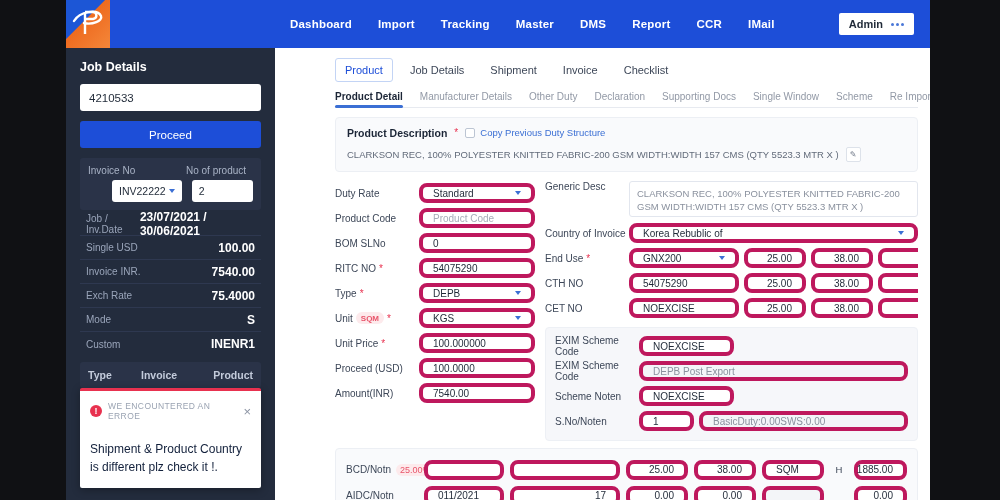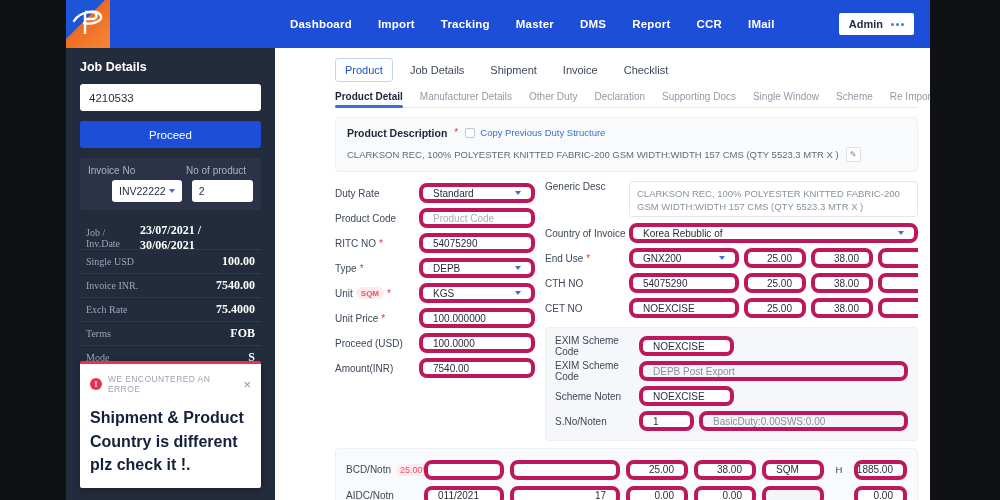--- a/index.html
+++ b/index.html
@@ -85,21 +85,21 @@
     background: #fff; border-radius: 3px; height: 22px;
     display: flex; align-items: center; padding: 0 7px;
     font-size: 10.5px; color: #1f2937; cursor: pointer;
   }
   .sb-sel { width: 88px; justify-content: space-between; margin-left: 24px; }
   .sb-num { width: 77px; cursor: text; }
   .caret-b {
     width: 0; height: 0; border-left: 3.5px solid transparent;
     border-right: 3.5px solid transparent; border-top: 4.5px solid #3b6fd4;
   }
-  .sb-rows { margin-top: 16px; font-family: Liberation Serif, serif; }
+  .sb-rows { margin-top: 2px; }
   .sb-row {
     display: flex; align-items: center; justify-content: space-between;
     height: 24px; border-bottom: 1px solid #2e3850;
     padding: 0 6px;
   }
   .sb-row:last-child { border-bottom: none; }
   .sb-row .k { font-size: 10px; color: #9aa5ba; }
   .sb-row .v { font-size: 12px; color: #ffffff; font-weight: 600; }
   .sb-typerow {
     margin-top: 6px; background: #2a3348; border-radius: 3px;
@@ -123,22 +123,22 @@
     color: #fff; font-size: 9px; font-weight: 700;
     display: flex; align-items: center; justify-content: center;
     flex: 0 0 12px; line-height: 1;
   }
   .alert-title {
     font-size: 8.5px; color: #9aa3b2; letter-spacing: .4px;
     text-transform: uppercase; flex: 1;
   }
   .alert-x { font-size: 13px; color: #8b93a3; cursor: pointer; line-height: 1; }
   .alert-msg {
-    margin-top: 12px; font-size: 16px; color: #12203b;
-    font-weight: 700; line-height: 1.45;
+    margin-top: 20px; font-size: 12px; color: #12203b;
+    font-weight: 400; line-height: 1.45;
   }
 
   
   .main {
     flex: 1 1 auto; background: #ffffff;
     display: flex; flex-direction: column; min-width: 0;
     padding: 0 12px;
   }
   .tabbar {
     display: flex; align-items: center; height: 38px;
@@ -320,24 +320,20 @@
         </div>
         <div class="sb-row">
           <span class="k">Invoice INR.</span>
           <span class="v">7540.00</span>
         </div>
         <div class="sb-row">
           <span class="k">Exch Rate</span>
           <span class="v">75.4000</span>
         </div>
         <div class="sb-row">
-          <span class="k">Terms</span>
-          <span class="v">FOB</span>
-        </div>
-        <div class="sb-row">
           <span class="k">Mode</span>
           <span class="v">S</span>
         </div>
         <div class="sb-row">
           <span class="k">Custom</span>
           <span class="v">INENR1</span>
         </div>
       </div>
 
       <div class="sb-typerow">
@@ -405,20 +401,24 @@
                 <span>Standard</span>
                 <span class="caret-b"></span>
               </span>
             </div>
 
             <div class="frow">
               <span class="flab">Product Code</span>
               <span class="fld ph grow">Product Code</span>
             </div>
 
+            <div class="frow">
+              <span class="flab">BOM SLNo</span>
+              <span class="fld grow">0</span>
+            </div>
 
             <div class="frow">
               <span class="flab">
                 <span>RITC NO</span>
                 <span class="req">*</span>
               </span>
               <span class="fld grow">54075290</span>
             </div>
 
             <div class="frow">

